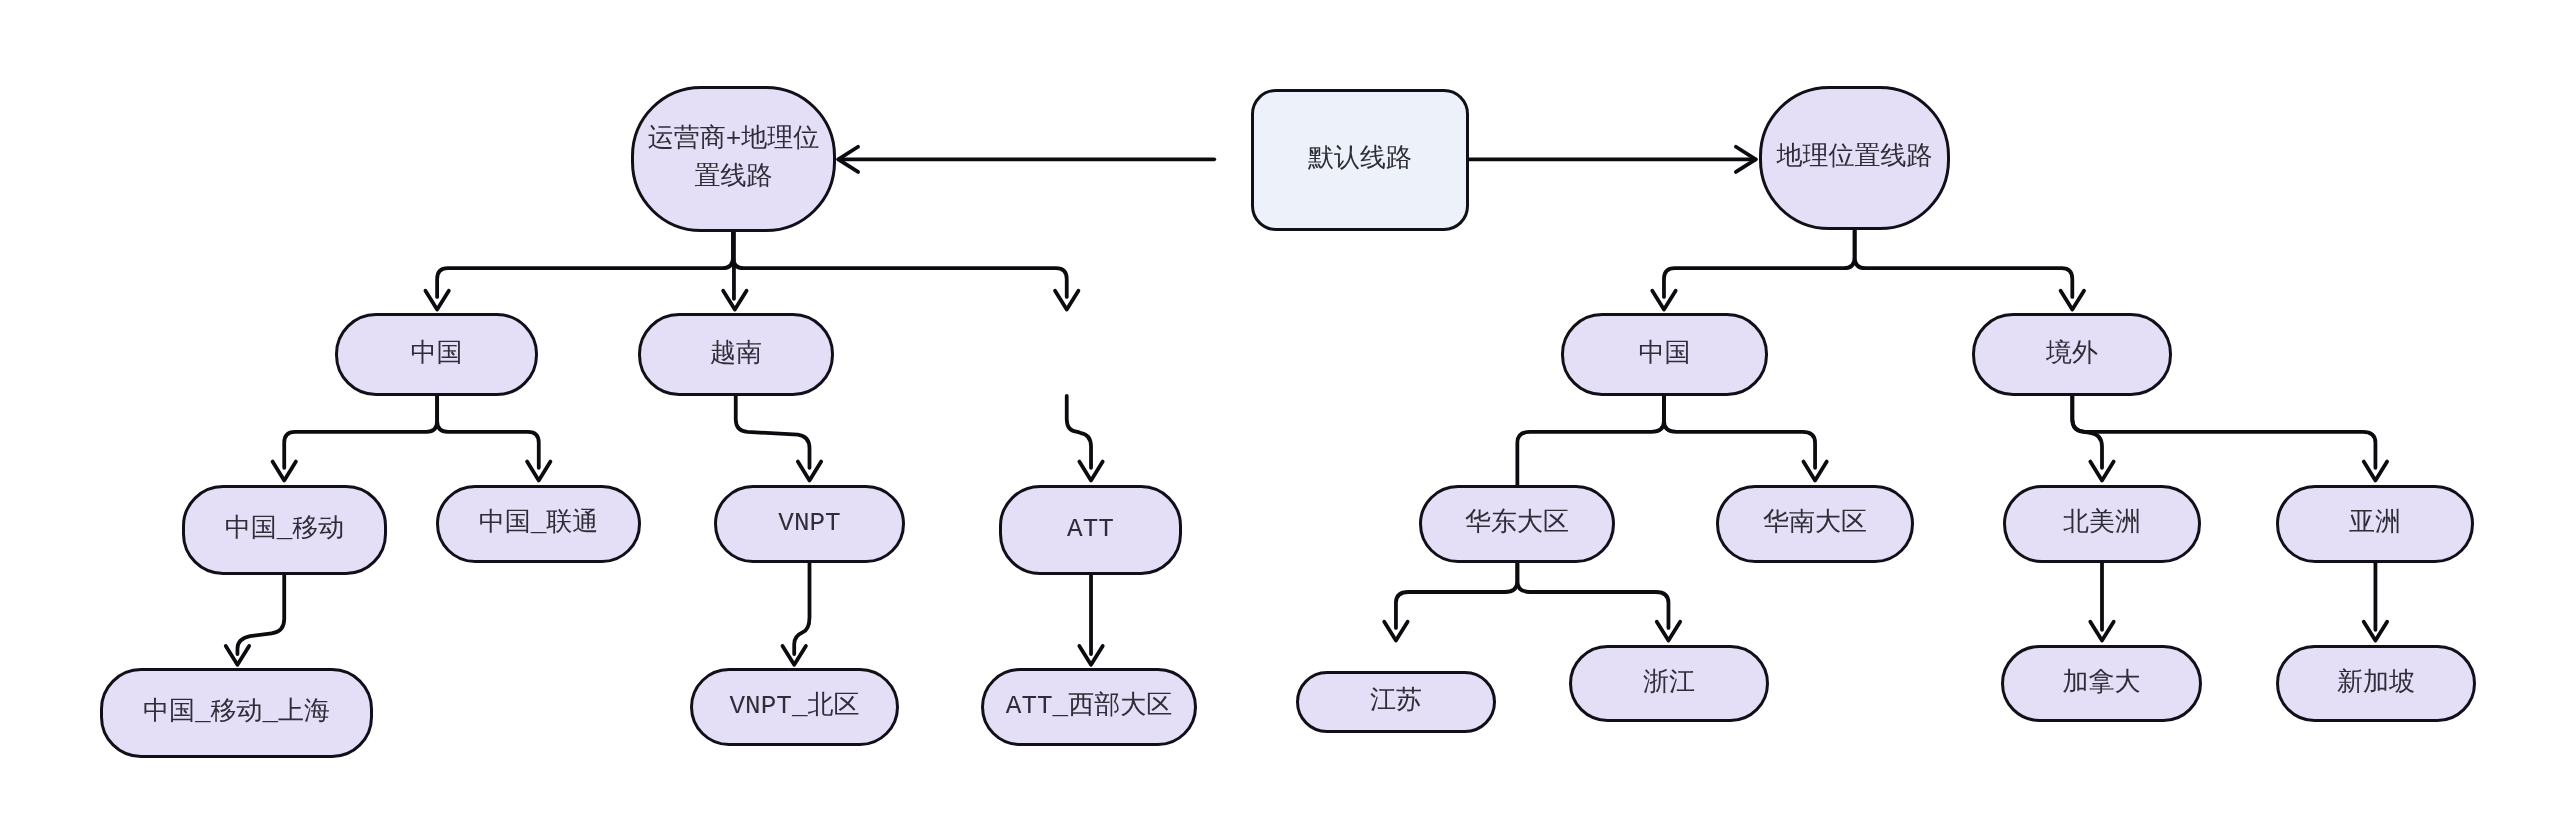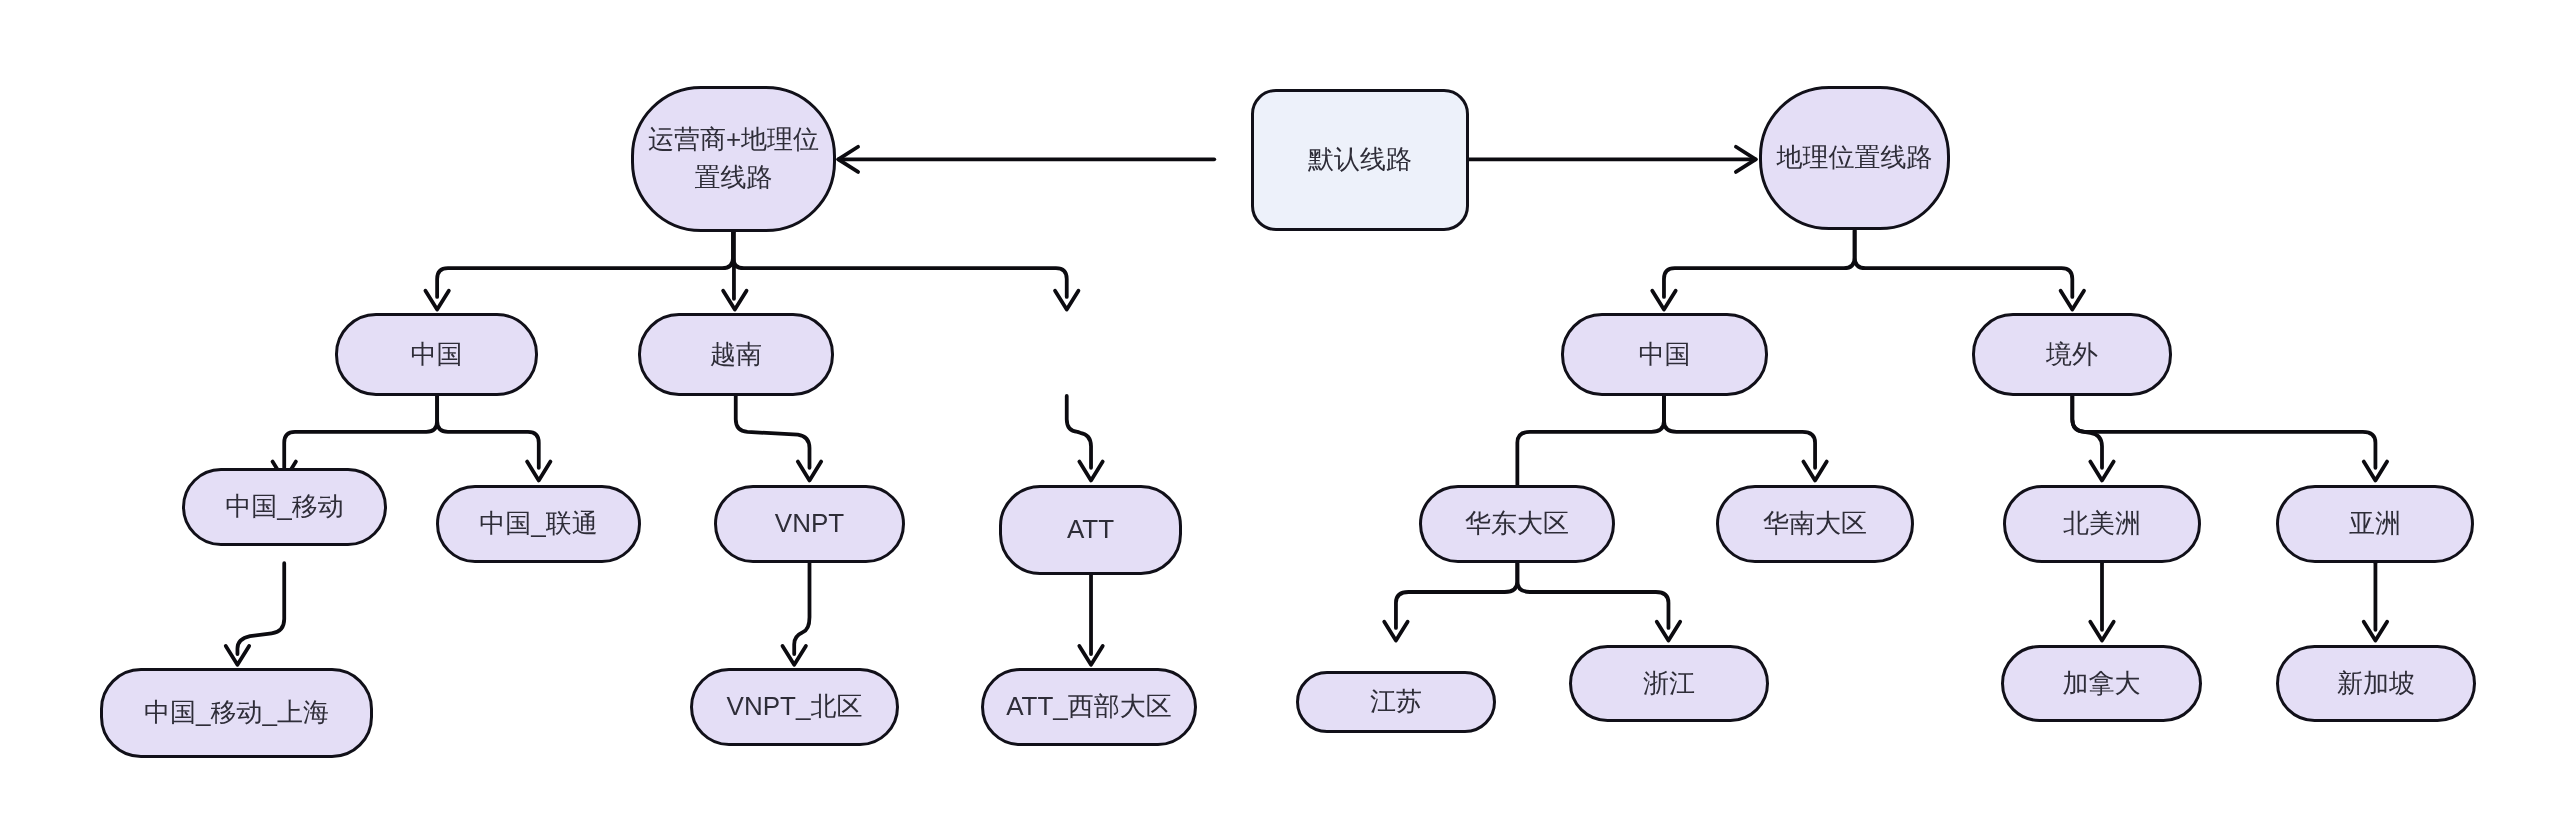--- a/index.html
+++ b/index.html
@@ -8,21 +8,21 @@
     --stroke:#111019;
     --text:#2e2d38;
     --wm:#fdfdfd;
   }
   html,body{margin:0;padding:0;background:#ffffff;}
   #canvas{
     position:relative;
     width:2576px;height:835px;
     background:#ffffff;
     overflow:hidden;
-    font-family:Liberation Sans, sans-serif;
+    font-family:Liberation Mono, monospace;
   }
   #edge-layer{position:absolute;left:0;top:0;width:100%;height:100%;}
   #edge-layer path,#edge-layer polyline{
     fill:none;stroke:#0c0b10;stroke-width:4.2;
     stroke-linecap:round;stroke-linejoin:round;
   }
   .node{
     position:absolute;box-sizing:border-box;
     background:var(--fill);
     border:3.6px solid var(--stroke);
@@ -165,21 +165,21 @@
   <div class="node pill" style="left:638px;top:313px;width:196px;height:83px">
     <span>越南</span>
   </div>
   <div class="node pill" style="left:1561px;top:313px;width:207px;height:83px">
     <span>中国</span>
   </div>
   <div class="node pill" style="left:1972px;top:313px;width:200px;height:83px">
     <span>境外</span>
   </div>
 
-  <div class="node pill" style="left:182px;top:468px;width:205px;height:78px">
+  <div class="node pill" style="left:182px;top:485px;width:205px;height:90px">
     <span>中国_移动</span>
   </div>
   <div class="node pill" style="left:436px;top:485px;width:205px;height:78px">
     <span>中国_联通</span>
   </div>
   <div class="node pill" style="left:714px;top:485px;width:191px;height:78px">
     <span>VNPT</span>
   </div>
   <div class="node pill" style="left:999px;top:485px;width:183px;height:90px">
     <span>ATT</span>

